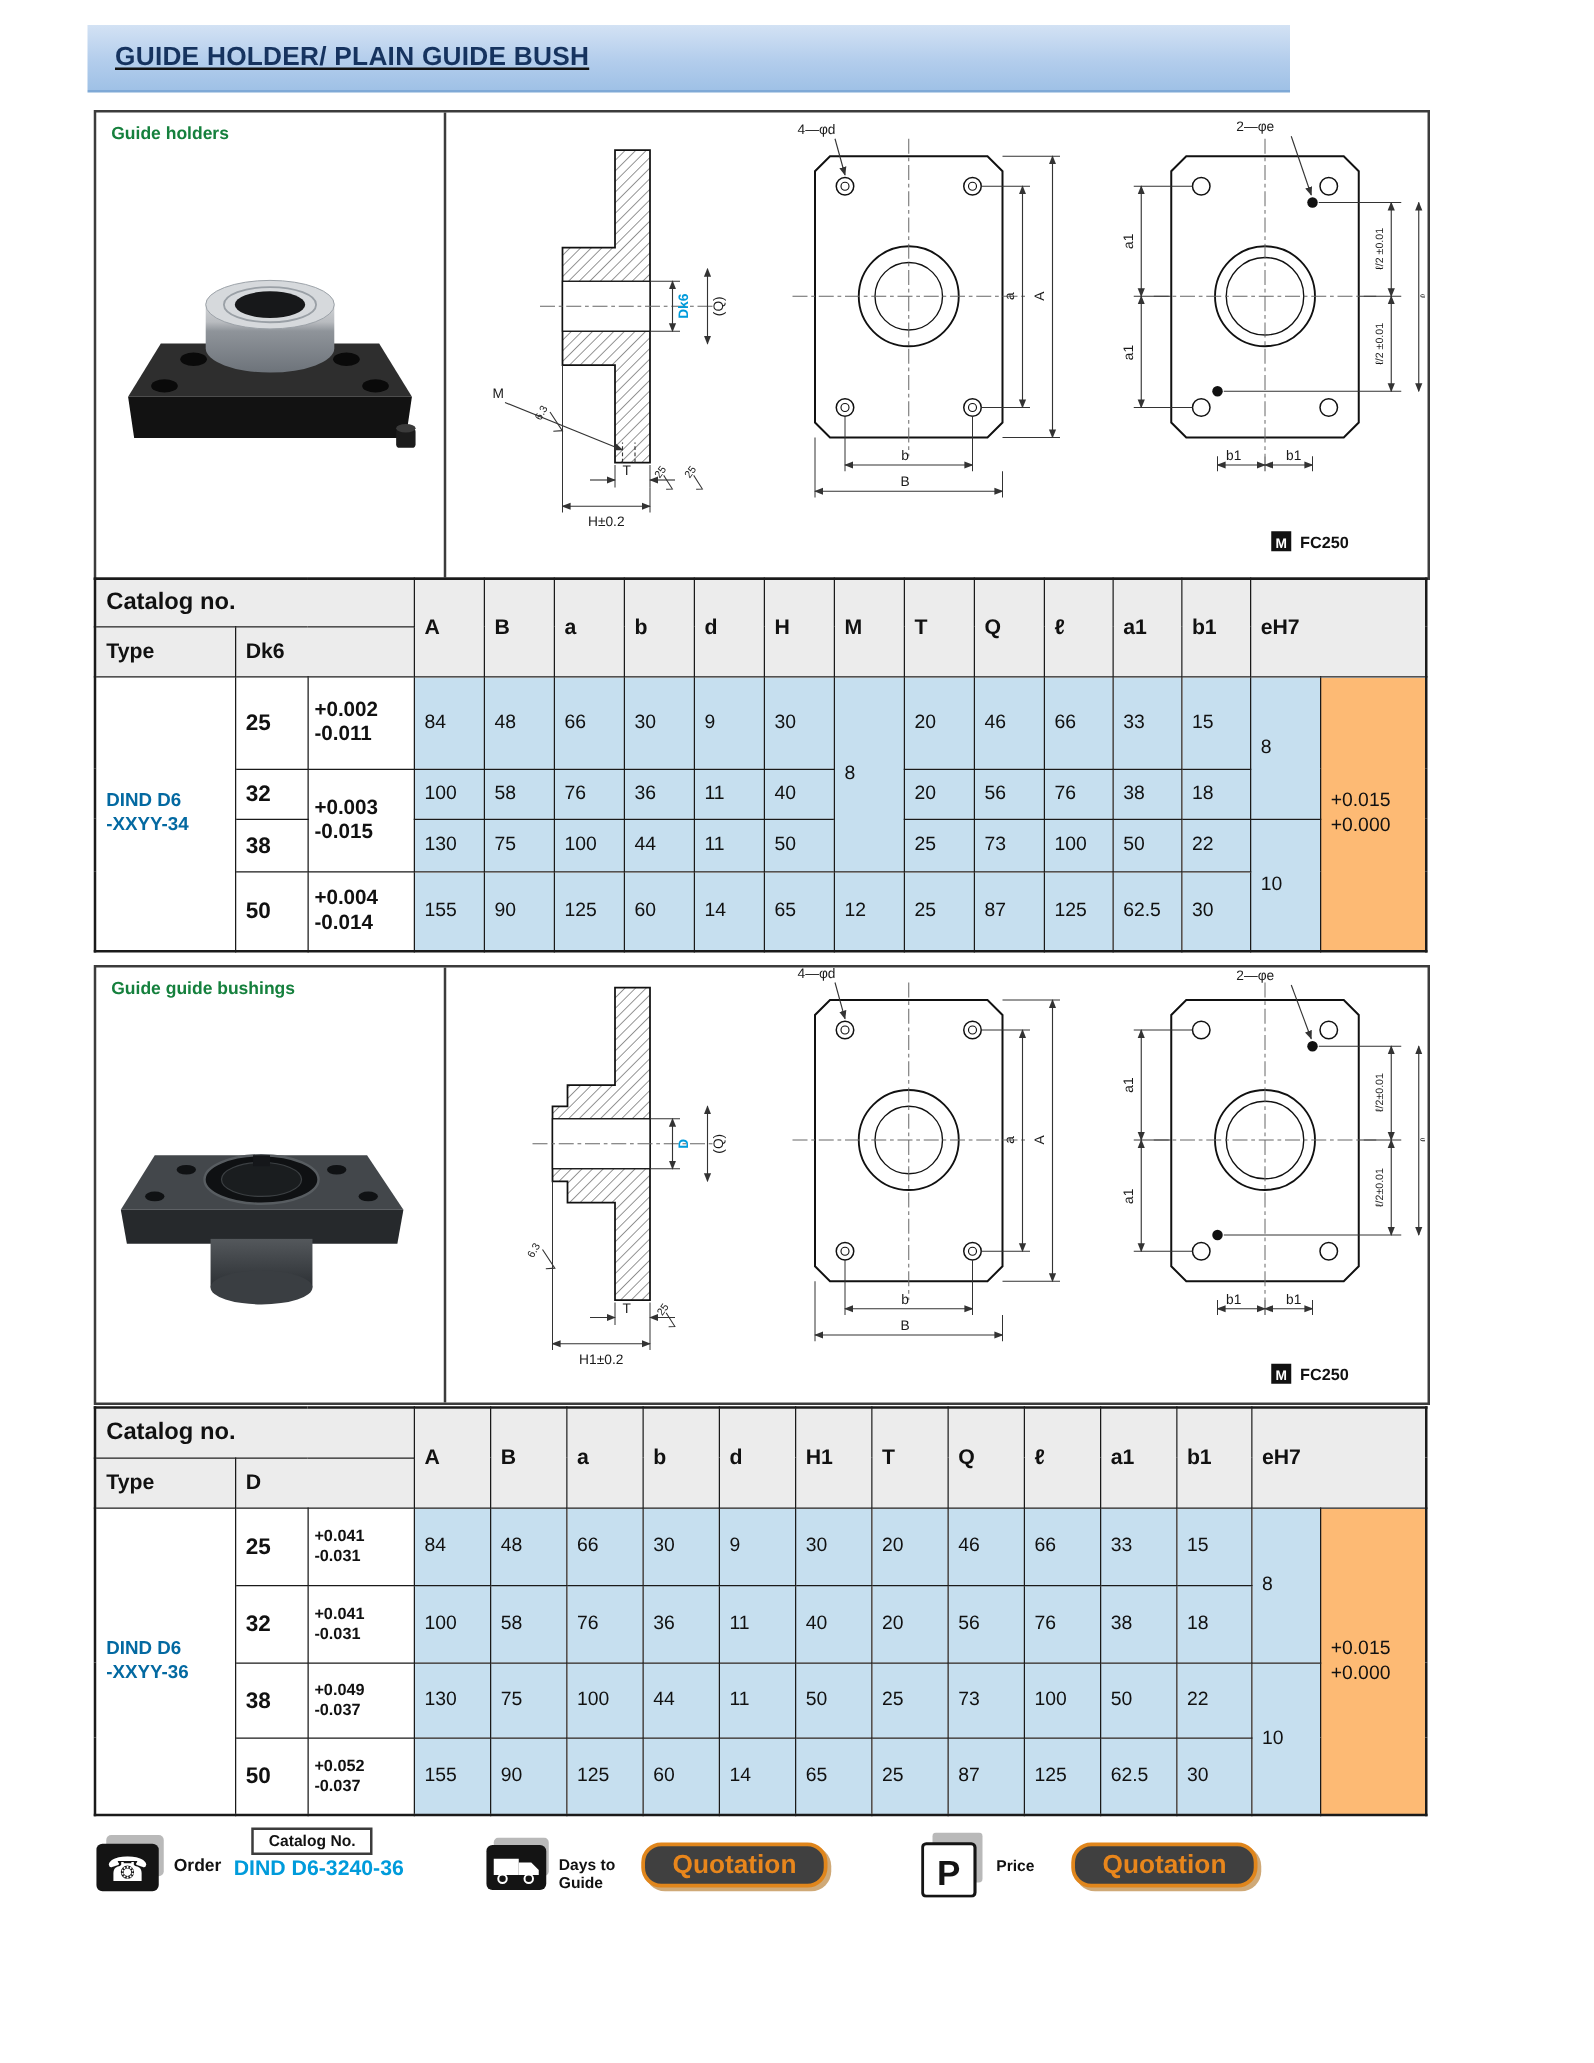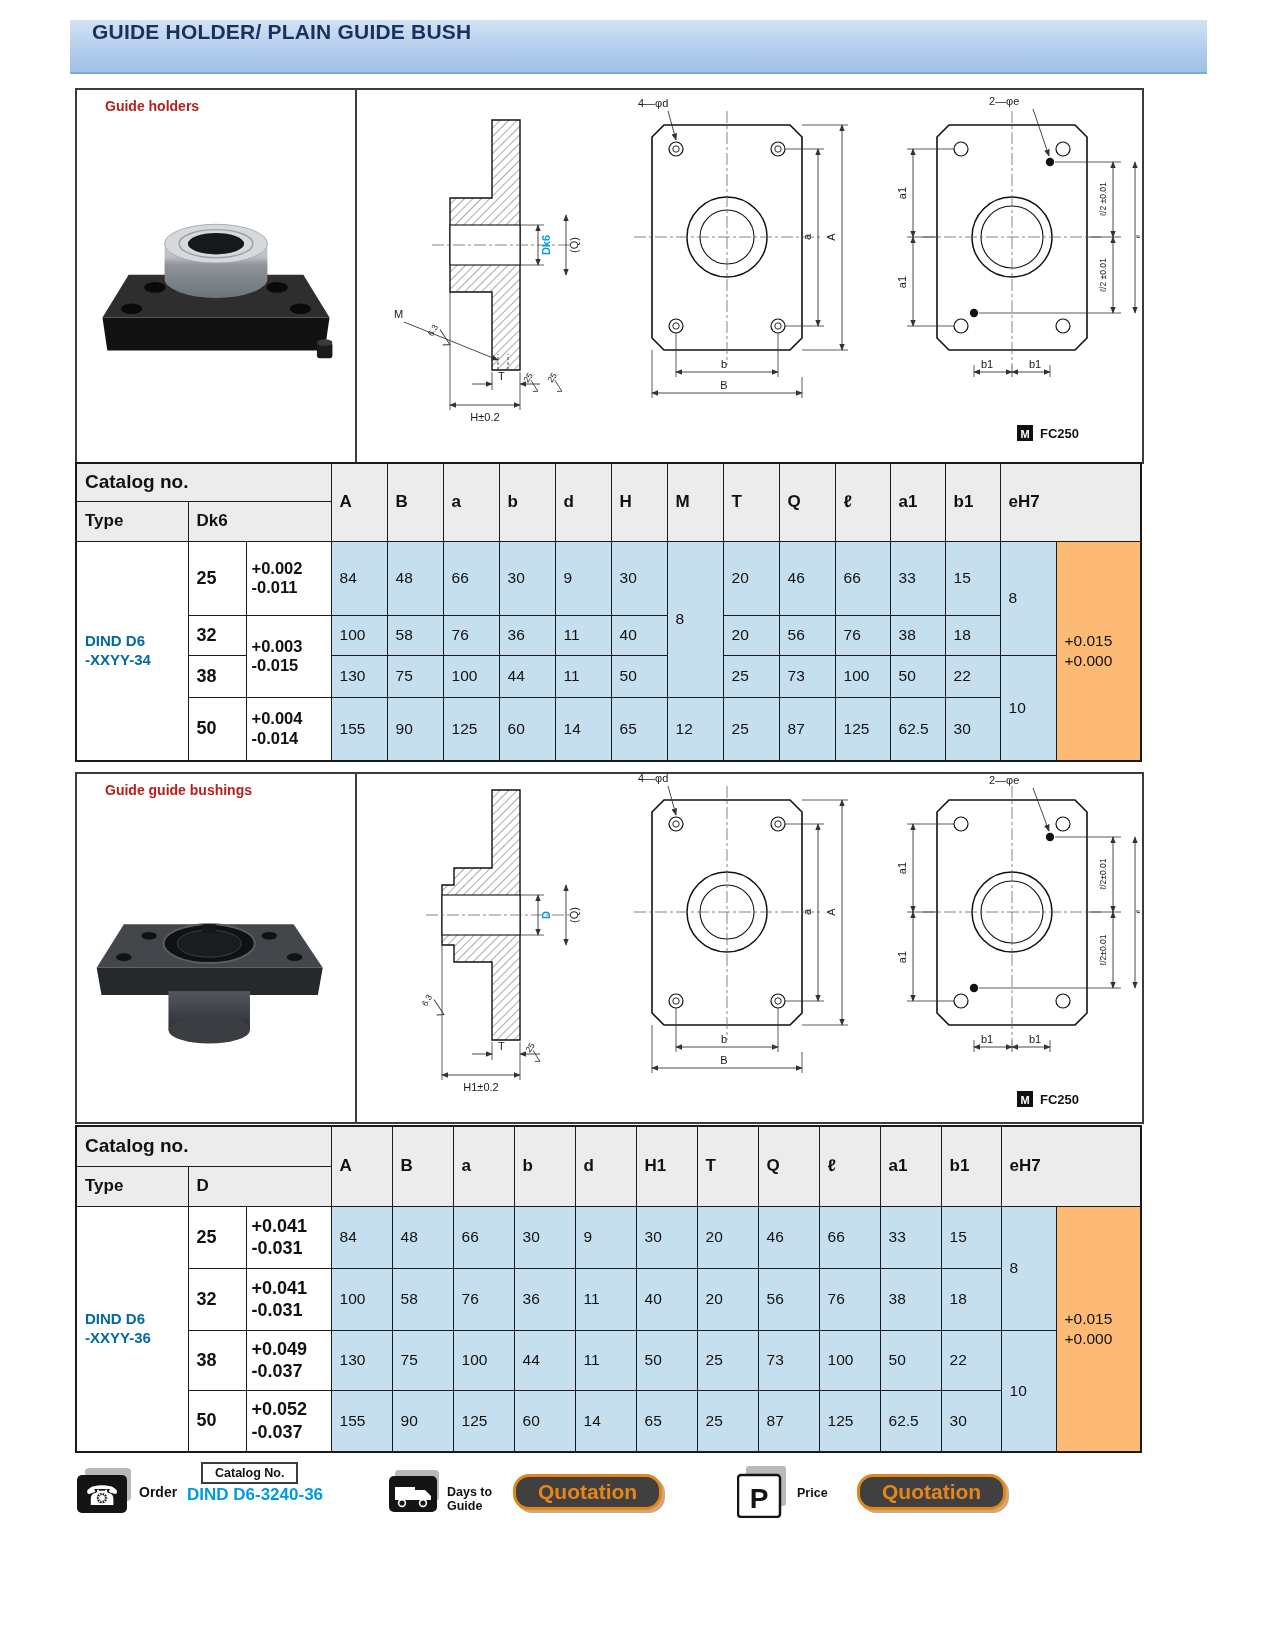--- a/index.html
+++ b/index.html
@@ -1,41 +1,41 @@
 <!DOCTYPE html>
 <html><head>
 <meta charset="utf-8">
 <style>
   html,body{margin:0;padding:0;background:#fff;}
   .page{position:relative;width:1275px;height:1650px;background:#fff;overflow:hidden;
         font-family:"Liberation Sans",sans-serif;color:#111;}
   
-  .topbar{position:absolute;left:70px;top:20px;width:1137px;height:52px;
+  .topbar{position:absolute;left:70px;top:20px;width:962px;height:52px;
           background:linear-gradient(180deg,#d3e2f4 0%,#b3cdec 55%,#9fc1e6 100%);
-          border-bottom:2px solid #7fa9d6;display:flex;align-items:flex-start;}
+          border-bottom:2px solid #7fa9d6;display:flex;align-items:center;text-decoration:underline;}
   .topbar .title{font-size:21px;font-weight:bold;color:#16335f;padding-left:22px;letter-spacing:.2px;}
   
   .figbox{position:absolute;left:75px;width:1065px;border:2px solid #3c3c3c;background:#fff;}
   .fig1{top:88px;height:372px;}
   .fig2{top:772px;height:348px;}
   .figbox .left{position:absolute;left:0;top:0;bottom:0;width:278px;border-right:2px solid #3c3c3c;}
   .figbox .right{position:absolute;left:280px;top:0;right:0;bottom:0;}
-  .panel-label{position:absolute;left:28px;top:8px;font-size:14px;font-weight:bold;color:#b91c1c;}
+  .panel-label{position:absolute;left:12px;top:8px;font-size:14px;font-weight:bold;color:#15803d;}
   .photo{position:absolute;left:8px;top:52px;}
   
   .tblwrap{position:absolute;left:75px;}
   .t1{top:462px;} .t2{top:1125px;}
   table.spec{border-collapse:collapse;table-layout:fixed;width:1065px;border:2px solid #1a1a1a;}
   .spec th,.spec td{border:1px solid #1a1a1a;padding:0 2px 0 8px;text-align:left;vertical-align:middle;overflow:hidden;}
   .spec .hdr{background:#ececec;font-weight:bold;font-size:17px;color:#111;}
   .spec .cat{font-size:19px;}
   .spec .blue{background:#c6dfef;font-size:15.5px;font-weight:normal;}
   .spec .size{background:#fff;font-weight:bold;font-size:18px;}
   .spec .tol{background:#fff;font-weight:bold;font-size:16.5px;line-height:1.18;padding-left:5px;}
-  .spec .tolsm{background:#fff;font-weight:bold;font-size:18px;line-height:1.25;padding-left:5px;}
+  .spec .tolsm{background:#fff;font-weight:bold;font-size:13px;line-height:1.25;padding-left:5px;}
   .spec .typec{background:#fff;color:#0369a1;font-weight:bold;font-size:15px;line-height:1.25;}
   .spec .etol{background:#fdba74;font-size:15.5px;line-height:1.3;}
   
   .footer{position:absolute;left:75px;top:1462px;width:1120px;height:90px;}
   .fitem{position:absolute;}
   .order-label,.ship-label,.price-label{font-size:14px;font-weight:bold;color:#111;}
   .catno-label{display:inline-block;border:2px solid #3c3c3c;background:#fff;
                font-size:12.5px;font-weight:bold;padding:2px 12px;margin-left:14px;}
   .catno-value{color:#009bdb;font-weight:bold;font-size:17px;margin-top:1px;}
   .quote-btn{display:inline-block;border:3px solid #e0861c;border-radius:16px;background:#404040;

